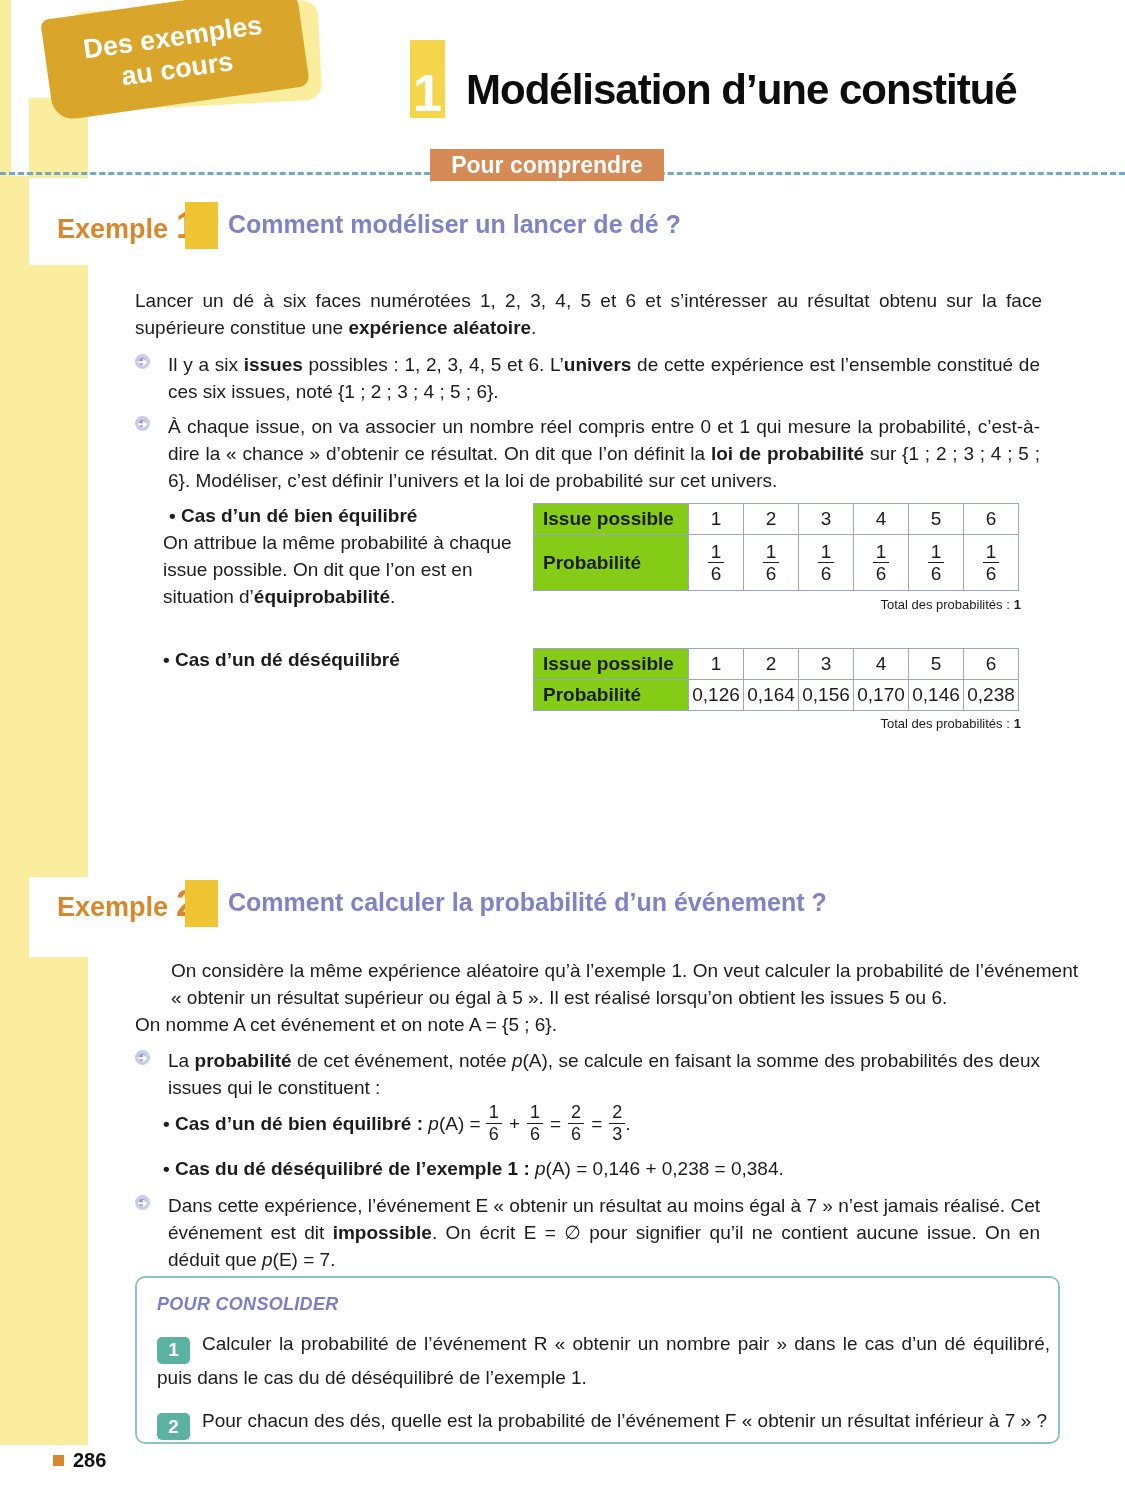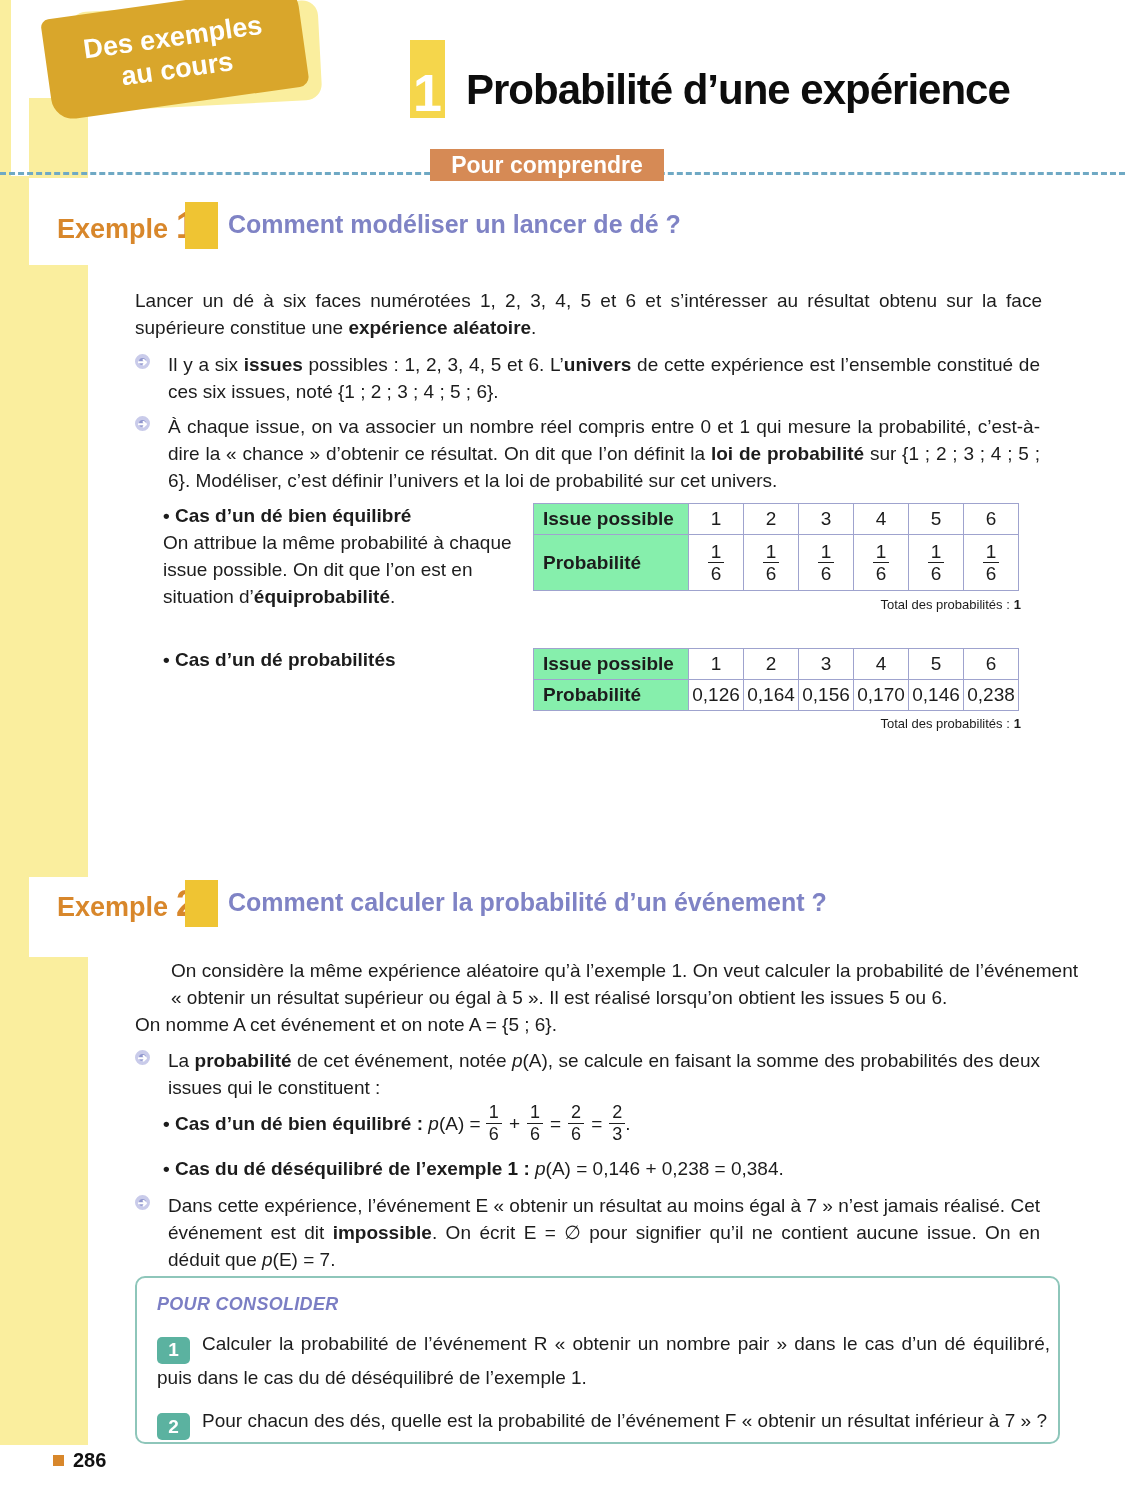--- a/index.html
+++ b/index.html
@@ -66,21 +66,21 @@
   }
   .case-col { width:372px; text-align:left; }
 
   
   table.prob { position:absolute; border-collapse:collapse; }
   table.prob td {
     border:1.5px solid #9fa3ce; text-align:center; vertical-align:middle;
     font-size:19px; color:#1c1c1c; background:#ffffff;
   }
   table.prob td.hd {
-    background:#86efac; font-weight:bold; text-align:left; padding-left:9px; width:155px;
+    background:#84cc16; font-weight:bold; text-align:left; padding-left:9px; width:155px;
   }
   table.prob td.val { width:55px; }
   .row-issue td { height:31px; }
   .row-frac td { height:56px; }
   .row-dec td { height:31px; }
   .total { position:absolute; left:533px; width:488px; text-align:right; font-size:13px; }
   .total b { margin-left:4px; }
 
   
   .frac { display:inline-flex; flex-direction:column; align-items:center; line-height:1.12; font-size:18px; vertical-align:middle; }
@@ -122,21 +122,21 @@
   <div class="badge-shadow"></div>
   <div class="course-badge">
     <span>Des exemples</span>
     <span>au cours</span>
   </div>
 
   <div class="dashed-line"></div>
   <div class="num-box">
     <span>1</span>
   </div>
-  <div class="page-title">Probabilité d’une expérience</div>
+  <div class="page-title">Modélisation d’une constitué</div>
   <div class="banner">Pour comprendre</div>
 
   <div class="ex-header" style="top:202px; width:1000px;">
     <span class="ex-label">
       <span>Exemple</span><span class="ex-num">1</span>
     </span>
     <span class="ex-square"></span>
     <span class="ex-heading">Comment modéliser un lancer de dé ?</span>
   </div>
 
@@ -146,21 +146,21 @@
     <span class="bullet-icon">➜</span>
     <span><span>Il y a six </span><span style="font-weight: bold;">issues</span><span> possibles : 1, 2, 3, 4, 5 et 6. L’</span><span style="font-weight: bold;">univers</span><span> de cette expérience est l’ensemble constitué de ces six issues, noté {1 ; 2 ; 3 ; 4 ; 5 ; 6}.</span></span>
   </div>
 
   <div class="txt bullet" style="left:135px; top:413px; width:905px;">
     <span class="bullet-icon">➜</span>
     <span><span>À chaque issue, on va associer un nombre réel compris entre 0 et 1 qui mesure la probabilité, c’est-à-dire la « chance » d’obtenir ce résultat. On dit que l’on définit la </span><span style="font-weight: bold;">loi de probabilité</span><span> sur {1 ; 2 ; 3 ; 4 ; 5 ; 6}. Modéliser, c’est définir l’univers et la loi de probabilité sur cet univers.</span></span>
   </div>
 
   <div class="txt case-col" style="left:163px; top:502px;">
-    <div><span style="font-weight: bold;">• Cas d’un dé bien équilibré</span></div>
+    <div><span style="font-weight: bold; margin-left: 6px;">• Cas d’un dé bien équilibré</span></div>
     <div><span>On attribue la même probabilité à chaque issue possible. On dit que l’on est en situation d’</span><span style="font-weight: bold;">équiprobabilité</span><span>.</span></div>
   </div>
 
   <table class="prob" style="left:533px; top:503px;">
     <tbody>
         <tr class="row-issue">
       <td class="hd">Issue possible</td>
       <td class="val">1</td>
       <td class="val">2</td>
       <td class="val">3</td>
@@ -195,21 +195,21 @@
               <span class="den">6</span>
             </span></td>
     </tr>
   </tbody>
     </table>
   <div class="total" style="top:597px;">
     <span>Total des probabilités :</span><b>1</b>
   </div>
 
   <div class="txt case-col" style="left:163px; top:646px;">
-    <div><span style="font-weight: bold;">• Cas d’un dé probabilités</span></div>
+    <div><span style="font-weight: bold;">• Cas d’un dé déséquilibré</span></div>
   </div>
 
   <table class="prob" style="left:533px; top:648px;">
     <tbody>
         <tr class="row-issue">
       <td class="hd">Issue possible</td>
       <td class="val">1</td>
       <td class="val">2</td>
       <td class="val">3</td>
       <td class="val">4</td>

